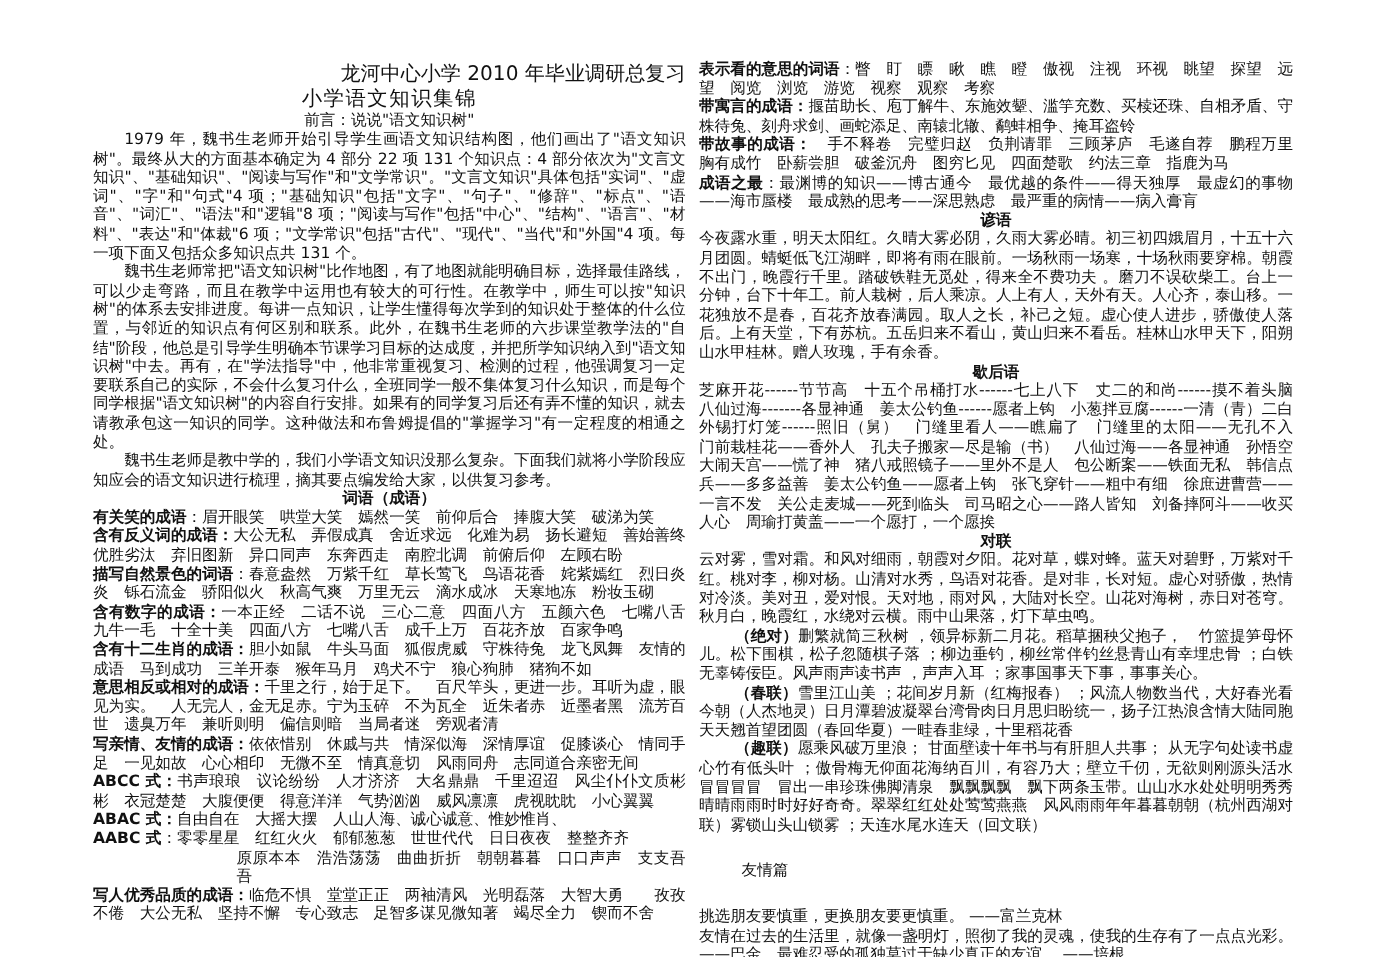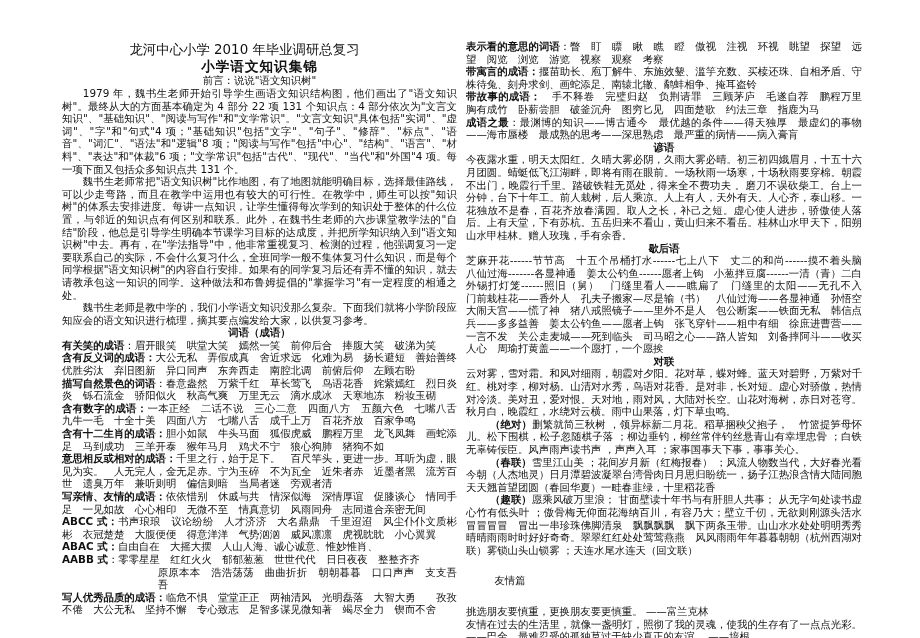--- a/index.html
+++ b/index.html
@@ -1,22 +1,22 @@
 <!DOCTYPE html>
 <html><head>
 <meta charset="utf-8">
 <style>
   html, body { margin: 0; padding: 0; background: #ffffff; }
   body { width: 920px; height: 638px; position: relative; overflow: hidden;
     font-family: "DejaVu Sans", "Liberation Sans", sans-serif; color: #111; }
   .col { position: absolute; font-size: 10.4px; line-height: 12.6px; text-align: justify; }
   .left { left: 62px; top: 42px; width: 395px; }
   .right { left: 466px; top: 40px; width: 396px; }
-  .title1 { font-size: 13.4px; line-height: 16px; text-align: center; margin-left: -30px; }
-  .title2 { font-size: 13.6px; line-height: 16px; text-align: center; font-weight: bold; letter-spacing: 1px; }
+  .title1 { font-size: 13.4px; line-height: 16px; text-align: right; margin-left: -30px; }
+  .title2 { font-size: 13.6px; line-height: 16px; text-align: center; font-weight: normal; letter-spacing: 1px; }
   .subtitle { text-align: center; line-height: 13px; }
   .para { text-indent: 2em; margin: 0; }
   .h { text-align: center; font-weight: bold; margin: 0; }
   .entry { margin: 0; }
   .entry .k { font-weight: bold; }
   .pre { font-weight: bold; margin-left: 24px; }
   .indent-aabb { padding-left: 9.2em; margin: 0; }
   .quote-head { font-weight: normal; padding-left: 1em; margin: 18px; }
   p { margin: 0; }
 </style>
@@ -29,26 +29,26 @@
   <div class="subtitle">前言：说说"语文知识树"</div>
   <p class="para">1979 年，魏书生老师开始引导学生画语文知识结构图，他们画出了"语文知识树"。最终从大的方面基本确定为 4 部分 22 项 131 个知识点：4 部分依次为"文言文知识"、"基础知识"、"阅读与写作"和"文学常识"。"文言文知识"具体包括"实词"、"虚词"、"字"和"句式"4 项；"基础知识"包括"文字"、"句子"、"修辞"、"标点"、"语音"、"词汇"、"语法"和"逻辑"8 项；"阅读与写作"包括"中心"、"结构"、"语言"、"材料"、"表达"和"体裁"6 项；"文学常识"包括"古代"、"现代"、"当代"和"外国"4 项。每一项下面又包括众多知识点共 131 个。</p>
   <p class="para">魏书生老师常把"语文知识树"比作地图，有了地图就能明确目标，选择最佳路线，可以少走弯路，而且在教学中运用也有较大的可行性。在教学中，师生可以按"知识树"的体系去安排进度。每讲一点知识，让学生懂得每次学到的知识处于整体的什么位置，与邻近的知识点有何区别和联系。此外，在魏书生老师的六步课堂教学法的"自结"阶段，他总是引导学生明确本节课学习目标的达成度，并把所学知识纳入到"语文知识树"中去。再有，在"学法指导"中，他非常重视复习、检测的过程，他强调复习一定要联系自己的实际，不会什么复习什么，全班同学一般不集体复习什么知识，而是每个同学根据"语文知识树"的内容自行安排。如果有的同学复习后还有弄不懂的知识，就去请教承包这一知识的同学。这种做法和布鲁姆提倡的"掌握学习"有一定程度的相通之处。</p>
   <p class="para">魏书生老师是教中学的，我们小学语文知识没那么复杂。下面我们就将小学阶段应知应会的语文知识进行梳理，摘其要点编发给大家，以供复习参考。</p>
   <p class="h">词语（成语）</p>
 
   <p class="entry"><span class="k">有关笑的成语</span><span>：</span><span>眉开眼笑　哄堂大笑　嫣然一笑　前仰后合　捧腹大笑　破涕为笑</span></p>
   <p class="entry"><span class="k">含有反义词的成语：</span><span>大公无私　弄假成真　舍近求远　化难为易　扬长避短　善始善终　优胜劣汰　弃旧图新　异口同声　东奔西走　南腔北调　前俯后仰　左顾右盼</span></p>
   <p class="entry"><span class="k">描写自然景色的词语</span><span>：</span><span>春意盎然　万紫千红　草长莺飞　鸟语花香　姹紫嫣红　烈日炎炎　铄石流金　骄阳似火　秋高气爽　万里无云　滴水成冰　天寒地冻　粉妆玉砌</span></p>
   <p class="entry"><span class="k">含有数字的成语：</span><span>一本正经　二话不说　三心二意　四面八方　五颜六色　七嘴八舌　九牛一毛　十全十美　四面八方　七嘴八舌　成千上万　百花齐放　百家争鸣</span></p>
-  <p class="entry"><span class="k">含有十二生肖的成语：</span><span>胆小如鼠　牛头马面　狐假虎威　鹏程万里　龙飞凤舞　画蛇添足　马到成功　三羊开泰　猴年马月　鸡犬不宁　狼心狗肺　猪狗不如</span></p>
+  <p class="entry"><span class="k">含有十二生肖的成语：</span><span>胆小如鼠　牛头马面　狐假虎威　守株待兔　龙飞凤舞　友情的成语　马到成功　三羊开泰　猴年马月　鸡犬不宁　狼心狗肺　猪狗不如</span></p>
   <p class="entry"><span class="k">意思相反或相对的成语：</span><span>千里之行，始于足下。　百尺竿头，更进一步。耳听为虚，眼见为实。　人无完人，金无足赤。宁为玉碎　不为瓦全　近朱者赤　近墨者黑　流芳百世　遗臭万年　兼听则明　偏信则暗　当局者迷　旁观者清</span></p>
   <p class="entry"><span class="k">写亲情、友情的成语：</span><span>依依惜别　休戚与共　情深似海　深情厚谊　促膝谈心　情同手足　一见如故　心心相印　无微不至　情真意切　风雨同舟　志同道合亲密无间</span></p>
   <p class="entry"><span class="k">ABCC 式：</span><span>书声琅琅　议论纷纷　人才济济　大名鼎鼎　千里迢迢　风尘仆仆文质彬彬　衣冠楚楚　大腹便便　得意洋洋　气势汹汹　威风凛凛　虎视眈眈　小心翼翼</span></p>
   <p class="entry"><span class="k">ABAC 式：</span><span>自由自在　大摇大摆　人山人海、诚心诚意、惟妙惟肖、</span></p>
-  <p class="entry"><span class="k">AABB 式</span><span>：</span><span>零零星星　红红火火　郁郁葱葱　世世代代　日日夜夜　整整齐齐</span></p>
+  <p class="entry"><span class="k">AABC 式</span><span>：</span><span>零零星星　红红火火　郁郁葱葱　世世代代　日日夜夜　整整齐齐</span></p>
   <p class="indent-aabb">原原本本　浩浩荡荡　曲曲折折　朝朝暮暮　口口声声　支支吾吾</p>
   <p class="entry"><span class="k">写人优秀品质的成语：</span><span>临危不惧　堂堂正正　两袖清风　光明磊落　大智大勇　　孜孜不倦　大公无私　坚持不懈　专心致志　足智多谋见微知著　竭尽全力　锲而不舍</span></p>
 
 </div>
 
 <div class="col right">
   <p class="entry"><span class="k">表示看的意思的词语</span><span>：</span><span>瞥　盯　瞟　瞅　瞧　瞪　傲视　注视　环视　眺望　探望　远望　阅览　浏览　游览　视察　观察　考察</span></p>
   <p class="entry"><span class="k">带寓言的成语：</span><span>揠苗助长、庖丁解牛、东施效颦、滥竽充数、买椟还珠、自相矛盾、守株待兔、刻舟求剑、画蛇添足、南辕北辙、鹬蚌相争、掩耳盗铃</span></p>
   <p class="entry"><span class="k">带故事的成语：</span><span>　手不释卷　完璧归赵　负荆请罪　三顾茅庐　毛遂自荐　鹏程万里　胸有成竹　卧薪尝胆　破釜沉舟　图穷匕见　四面楚歌　约法三章　指鹿为马</span></p>
   <p class="entry"><span class="k">成语之最</span><span>：</span><span>最渊博的知识——博古通今　最优越的条件——得天独厚　最虚幻的事物——海市蜃楼　最成熟的思考——深思熟虑　最严重的病情——病入膏肓</span></p>

